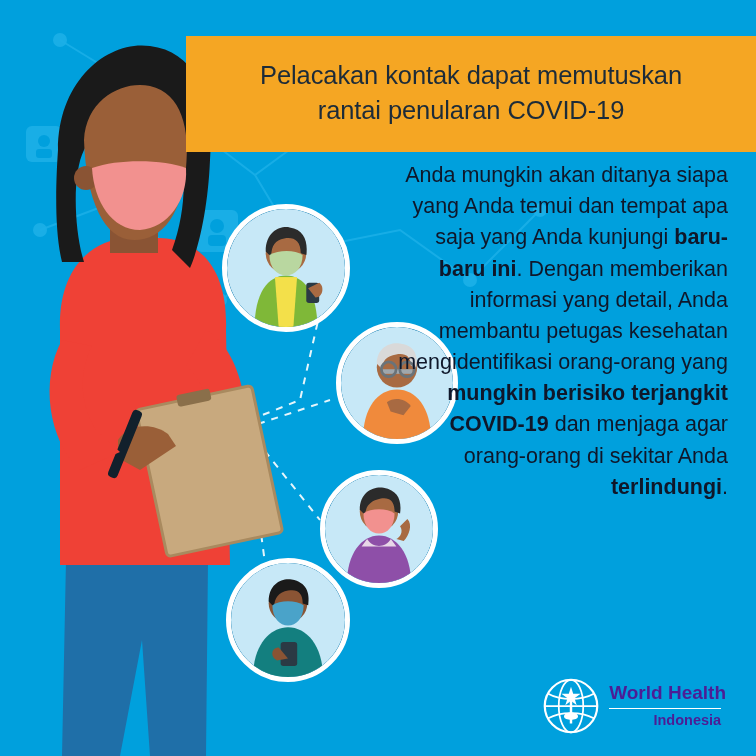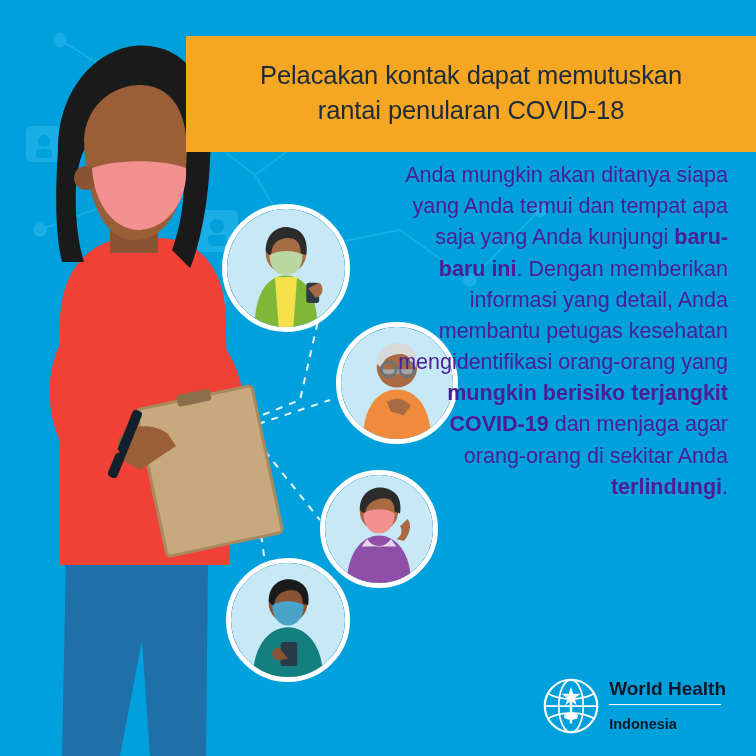--- a/index.html
+++ b/index.html
@@ -42,58 +42,59 @@
     line-height: 1.38;
     letter-spacing: -0.1px;
   }
 
   
   .body-text {
     position: absolute;
     right: 28px;
     top: 160px;
     width: 330px;
-    color: #4c1d95;
+    color: #0f172a;
     font-size: 21.5px;
     line-height: 1.45;
     text-align: right;
   }
   .body-text b { font-weight: bold; }
 
   
   .who-logo {
     position: absolute;
     right: 30px;
     bottom: 22px;
     display: flex;
     align-items: center;
     gap: 10px;
   }
   .who-logo .emblem {
     width: 56px; height: 56px;
     flex: 0 0 auto;
   }
   .who-logo .wordmark {
-    color: #0f172a;
+    color: #4c1d95;
     line-height: 1.08;
   }
   .who-logo .wordmark .w1,
   .who-logo .wordmark .w2 {
     font-size: 19px;
     font-weight: bold;
     display: block;
   }
   .who-logo .wordmark .country {
     display: block;
     font-size: 14.5px;
     font-weight: bold;
     margin-top: 5px;
-    padding-top: 12px;
+    padding-top: 4px;
     border-top: 1.5px solid #ffffff;
     width: 112px;
+    text-align: right;
   }
 
   
   .bubble {
     position: absolute;
     border-radius: 50%;
     overflow: hidden;
     border: 5px solid #ffffff;
     box-sizing: border-box;
   }
@@ -231,21 +232,21 @@
       <circle cx="62" cy="44" r="21" fill="#8a5434"></circle>
       <path d="M41 42 C41 22 56 16 66 18 C82 21 86 32 84 46 L78 44 C78 32 72 28 62 30 C52 32 47 38 47 48 Z" fill="#1a1a1a"></path>
       <path d="M45 46 C53 40 71 40 79 46 C79 60 71 68 62 68 C53 68 45 60 45 46 Z" fill="#4aa3c9"></path>
       <rect x="54" y="86" width="18" height="26" rx="3" fill="#2b3a44"></rect>
       <path d="M52 92 C44 92 42 102 50 106 L62 104 Z" fill="#8a5434"></path>
     </svg>
   </div>
 
   <div class="title-banner">
     <div class="title-line">Pelacakan kontak dapat memutuskan</div>
-    <div class="title-line">rantai penularan COVID-18</div>
+    <div class="title-line">rantai penularan COVID-19</div>
   </div>
 
   <div class="body-text">
     <span>Anda mungkin akan ditanya siapa yang Anda temui dan tempat apa saja yang Anda kunjungi </span><b>baru-baru ini</b><span>. Dengan memberikan informasi yang detail, Anda membantu petugas kesehatan mengidentifikasi orang-orang yang </span><b>mungkin berisiko terjangkit COVID-19</b><span> dan menjaga agar orang-orang di sekitar Anda </span><b>terlindungi</b><span>.</span>
   </div>
 
   <div class="who-logo">
     <svg class="emblem" viewBox="0 0 64 64">
       <circle cx="32" cy="32" r="30" fill="none" stroke="#ffffff" stroke-width="2.5"></circle>
       <ellipse cx="32" cy="32" rx="14" ry="30" fill="none" stroke="#ffffff" stroke-width="2"></ellipse>

